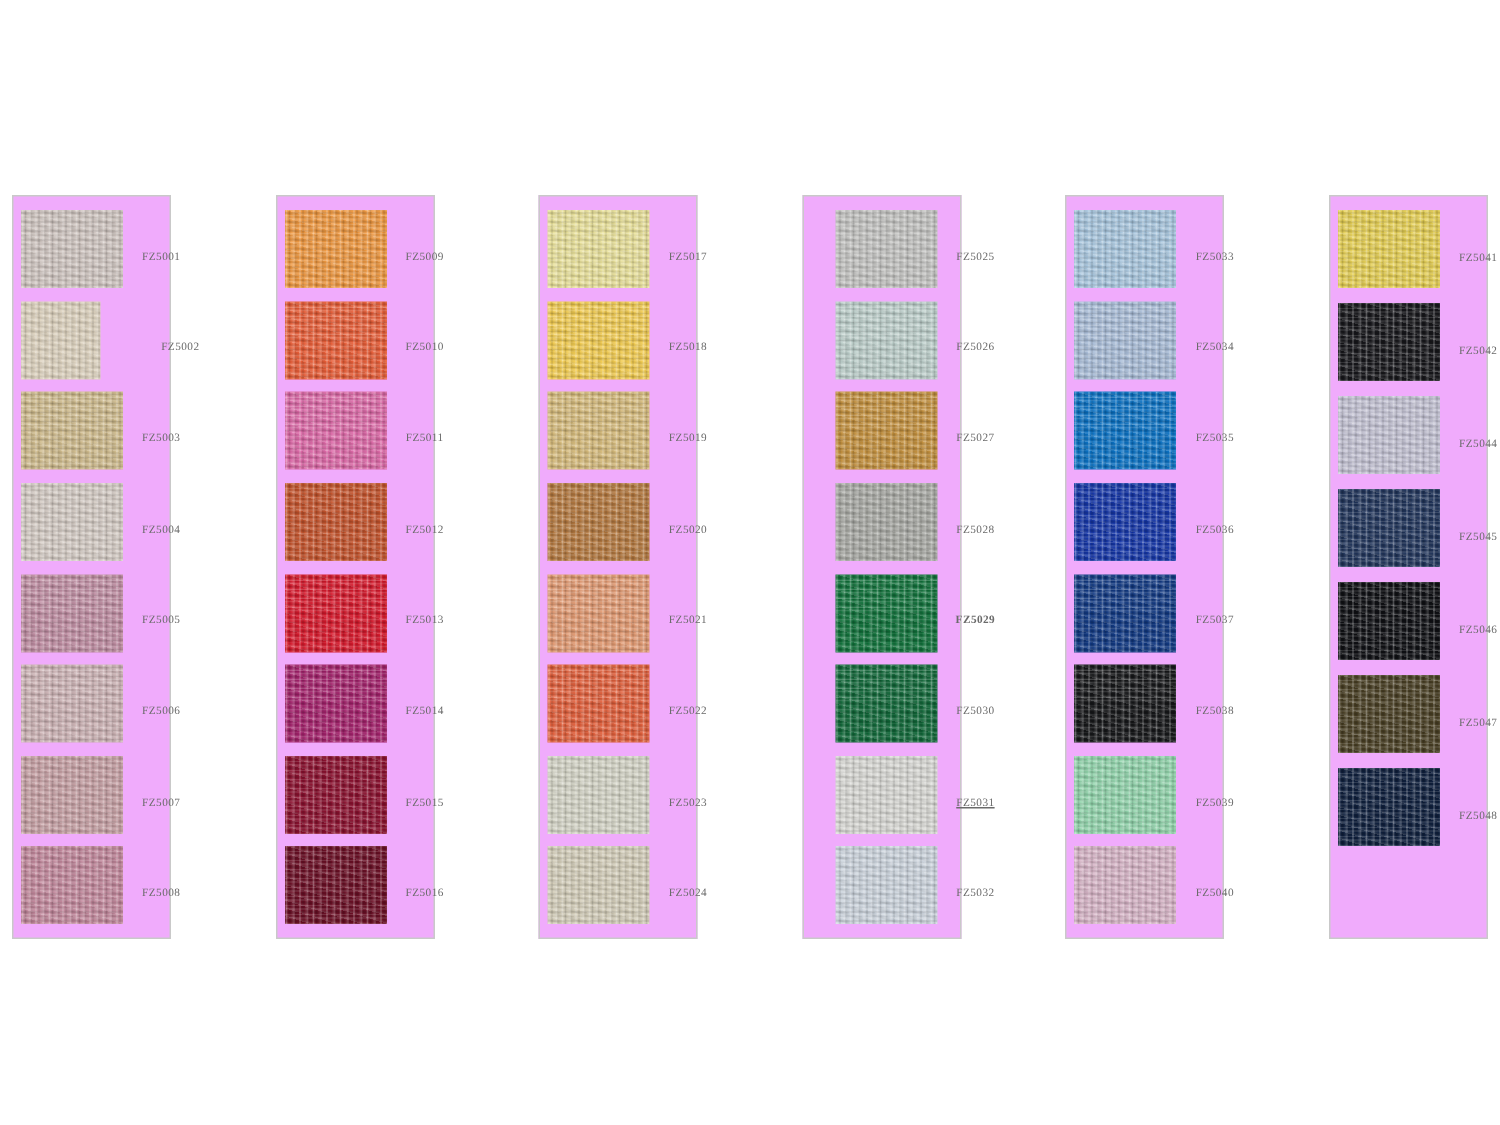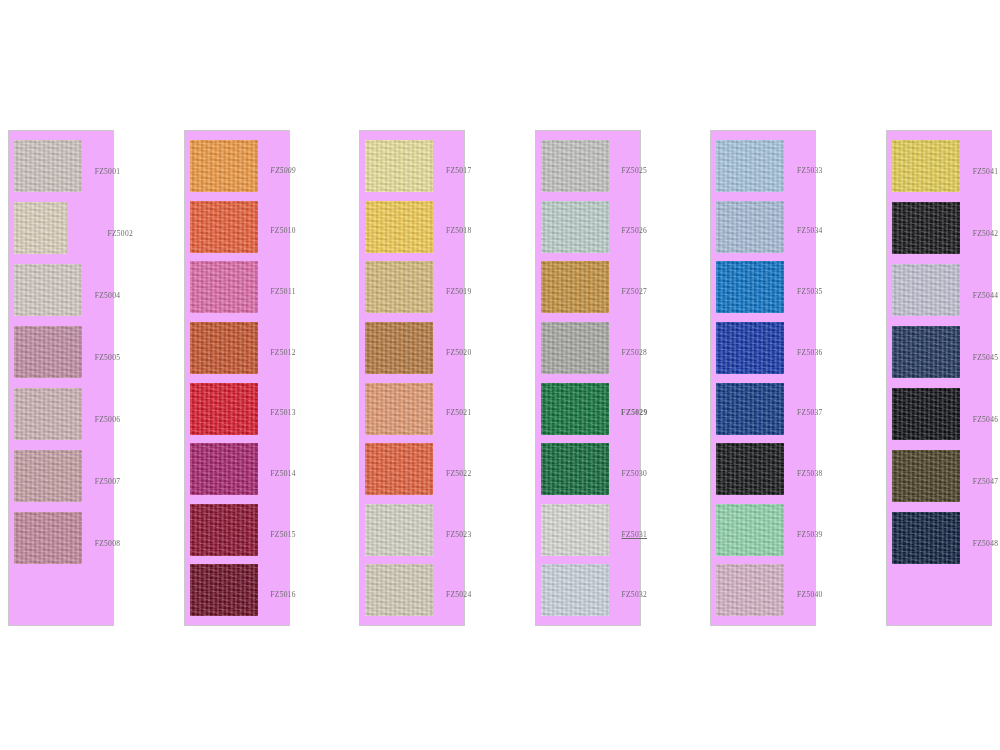--- a/index.html
+++ b/index.html
@@ -120,20 +120,24 @@
       <div class="panel" style="border-color: rgb(201, 201, 201);">
         <div class="swatch-row">
           <div class="swatch" style="background-color: rgb(207, 197, 192);"></div>
           <div class="swatch-code" style="color: rgb(107, 107, 107);">FZ5001</div>
         </div>
         <div class="swatch-row">
           <div class="swatch" style="background-color: rgb(221, 210, 190);"></div>
           <div class="swatch-code" style="color: rgb(107, 107, 107); margin-left: 40px;">FZ5002</div>
         </div>
         <div class="swatch-row">
+          <div class="swatch" style="background-color: rgb(207, 187, 141);"></div>
+          <div class="swatch-code" style="color: rgb(107, 107, 107);">FZ5003</div>
+        </div>
+        <div class="swatch-row">
           <div class="swatch" style="background-color: rgb(212, 203, 196);"></div>
           <div class="swatch-code" style="color: rgb(107, 107, 107);">FZ5004</div>
         </div>
         <div class="swatch-row">
           <div class="swatch" style="background-color: rgb(192, 142, 163);"></div>
           <div class="swatch-code" style="color: rgb(107, 107, 107);">FZ5005</div>
         </div>
         <div class="swatch-row">
           <div class="swatch" style="background-color: rgb(205, 179, 181);"></div>
           <div class="swatch-code" style="color: rgb(107, 107, 107);">FZ5006</div>
@@ -143,21 +147,21 @@
           <div class="swatch-code" style="color: rgb(107, 107, 107);">FZ5007</div>
         </div>
         <div class="swatch-row">
           <div class="swatch" style="background-color: rgb(194, 136, 156);"></div>
           <div class="swatch-code" style="color: rgb(107, 107, 107);">FZ5008</div>
         </div>
       </div>
       <div class="panel" style="border-color: rgb(201, 201, 201);">
         <div class="swatch-row">
           <div class="swatch" style="background-color: rgb(239, 153, 66);"></div>
-          <div class="swatch-code" style="color: rgb(107, 107, 107); font-style: italic;">FZ5009</div>
+          <div class="swatch-code" style="color: rgb(107, 107, 107);">FZ5009</div>
         </div>
         <div class="swatch-row">
           <div class="swatch" style="background-color: rgb(232, 94, 56);"></div>
           <div class="swatch-code" style="color: rgb(107, 107, 107);">FZ5010</div>
         </div>
         <div class="swatch-row">
           <div class="swatch" style="background-color: rgb(221, 106, 168);"></div>
           <div class="swatch-code" style="color: rgb(107, 107, 107);">FZ5011</div>
         </div>
         <div class="swatch-row">
@@ -208,21 +212,21 @@
         </div>
         <div class="swatch-row">
           <div class="swatch" style="background-color: rgb(212, 212, 198);"></div>
           <div class="swatch-code" style="color: rgb(107, 107, 107);">FZ5023</div>
         </div>
         <div class="swatch-row">
           <div class="swatch" style="background-color: rgb(211, 205, 185);"></div>
           <div class="swatch-code" style="color: rgb(107, 107, 107); font-family: Liberation Serif, serif;">FZ5024</div>
         </div>
       </div>
-      <div class="panel" style="border-color: rgb(201, 201, 201);">
+      <div class="panel" style="border-color: rgb(201, 201, 201); padding-left: 16px;">
         <div class="swatch-row">
           <div class="swatch" style="background-color: rgb(195, 195, 193);"></div>
           <div class="swatch-code" style="color: rgb(107, 107, 107);">FZ5025</div>
         </div>
         <div class="swatch-row">
           <div class="swatch" style="background-color: rgb(189, 207, 203);"></div>
           <div class="swatch-code" style="color: rgb(107, 107, 107);">FZ5026</div>
         </div>
         <div class="swatch-row">
           <div class="swatch" style="background-color: rgb(196, 145, 63);"></div>

